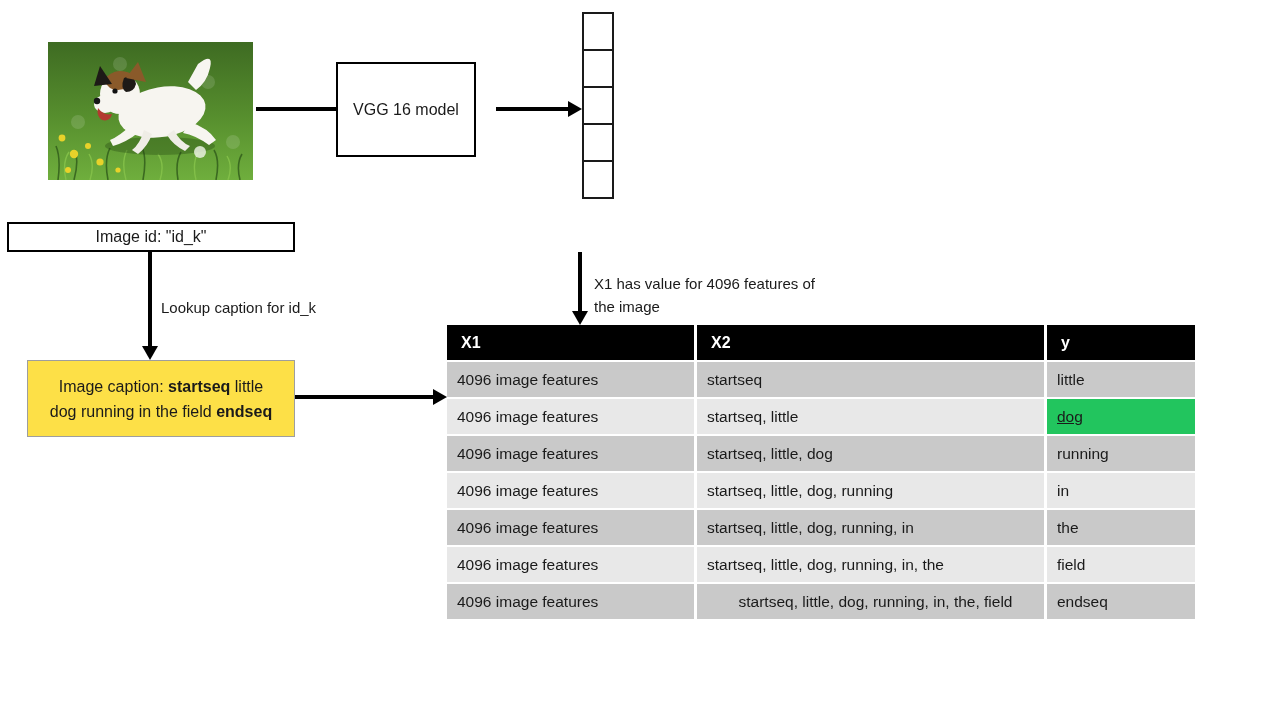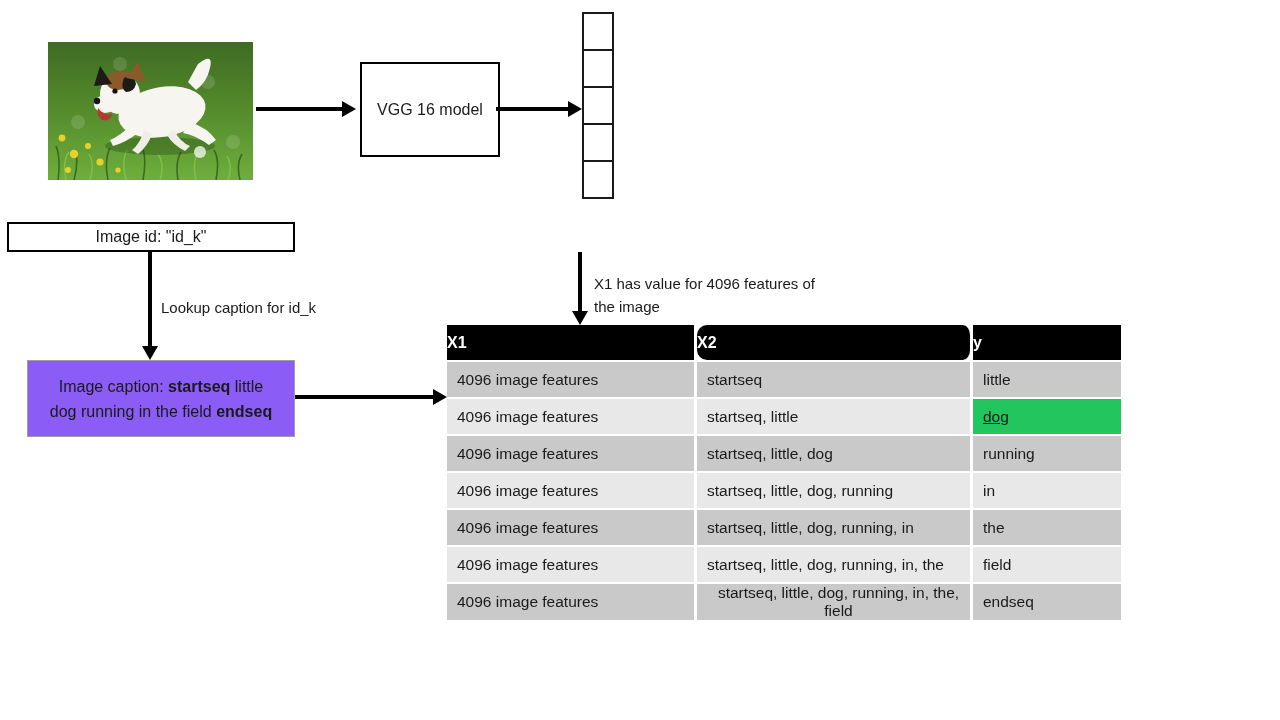--- a/index.html
+++ b/index.html
@@ -7,50 +7,50 @@
     position:relative;width:1280px;height:720px;background:#ffffff;overflow:hidden;
     font-family:"Liberation Sans","DejaVu Sans",sans-serif;color:#1a1a1a;
   }
   .abs{position:absolute;}
   .outline-box{
     position:absolute;background:#ffffff;border:2px solid #000000;
     display:flex;align-items:center;justify-content:center;
     font-size:16px;box-sizing:border-box;
   }
   .gray-box{
-    position:absolute;background:#8b5cf6;border:1px solid #9e9e9e;
+    position:absolute;background:#fde047;border:1px solid #9e9e9e;
     display:flex;align-items:center;justify-content:center;text-align:center;
     font-size:16px;line-height:25px;box-sizing:border-box;padding:22px 8px;
   }
   .label{position:absolute;font-size:15px;line-height:25px;white-space:pre-line;}
   .label.tight{line-height:23px;}
   
   .hline{position:absolute;height:4px;background:#000000;}
   .vline{position:absolute;width:4px;background:#000000;}
   .head-right{position:absolute;width:0;height:0;
     border-top:8px solid transparent;border-bottom:8px solid transparent;border-left:14px solid #000;}
   .head-down{position:absolute;width:0;height:0;
     border-left:8px solid transparent;border-right:8px solid transparent;border-top:14px solid #000;}
   
   #feature-vector{position:absolute;left:582px;top:12px;}
   .fv-cell{width:28px;height:35px;border:2px solid #1a1a1a;background:#fff;margin-top:-2px;}
   .fv-cell:first-child{margin-top:0;}
   
   #train-table{position:absolute;left:447px;top:325px;border-collapse:separate;border-spacing:0;}
   #train-table th{
     background:#000000;color:#ffffff;font-weight:bold;font-size:16px;text-align:left;
-    height:35px;padding:0 0 0 0;border-right:3px solid #ffffff;box-sizing:border-box;
+    height:35px;padding:0 0 0 14px;border-right:3px solid #ffffff;box-sizing:border-box;
   }
   #train-table th:last-child{border-right:none;}
   #train-table td{
     font-size:15.5px;height:37px;padding:0 0 0 10px;
     border-right:3px solid #ffffff;border-top:2px solid #ffffff;box-sizing:border-box;
   }
   #train-table td:last-child{border-right:none;}
-  .col-x1{width:250px;} .col-x2{width:276px;border-radius:10px;} .col-y{width:148px;}
+  .col-x1{width:250px;} .col-x2{width:350px;} .col-y{width:148px;}
 </style>
 </head>
 <body>
 
 <div id="slide">
 
   <div class="abs" style="left:48px;top:42px;width:205px;height:138px;">
     <svg width="205" height="138" viewBox="0 0 205 138">
       <defs>
         <linearGradient id="grass" x1="0" y1="0" x2="0" y2="1">
@@ -115,21 +115,21 @@
         <ellipse cx="57" cy="62" rx="11" ry="9" fill="#f7f5f0"></ellipse>
         <circle cx="49" cy="59" r="3.2" fill="#161616"></circle>
         <path d="M50,66 q6,8 14,6 q-2,8 -10,6 q-6,-4 -4,-12z" fill="#b33a30"></path>
       </g>
     </svg>
   </div>
 
   <div class="hline" style="left:256px;top:107px;width:88px;"></div>
   <div class="head-right" style="left:342px;top:101px;"></div>
 
-  <div class="outline-box" style="left:360px;top:62px;width:140px;height:95px;">
+  <div class="outline-box" style="left:336px;top:62px;width:140px;height:95px;">
     <span>VGG 16 model</span>
   </div>
 
   <div class="hline" style="left:496px;top:107px;width:74px;"></div>
   <div class="head-right" style="left:568px;top:101px;"></div>
 
   <div id="feature-vector">
       <div class="fv-cell"></div>
       <div class="fv-cell"></div>
       <div class="fv-cell"></div>

